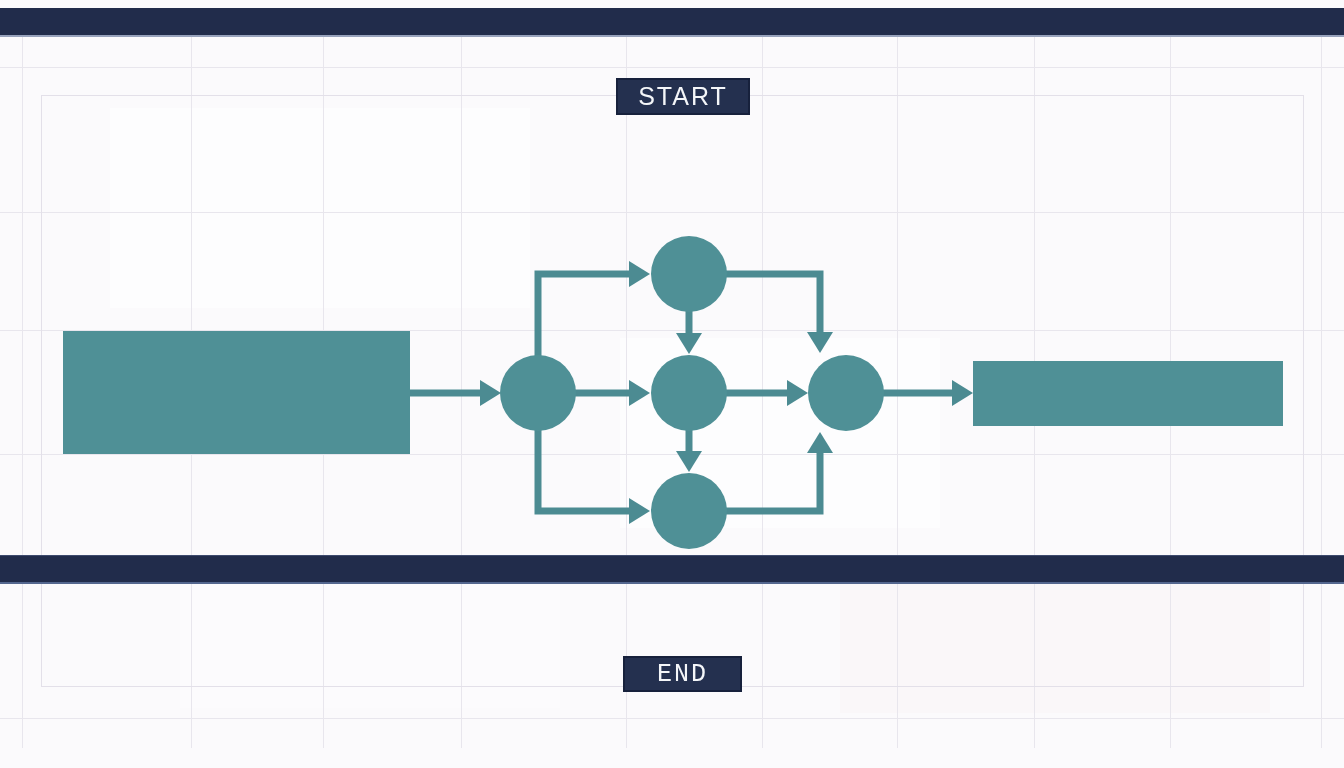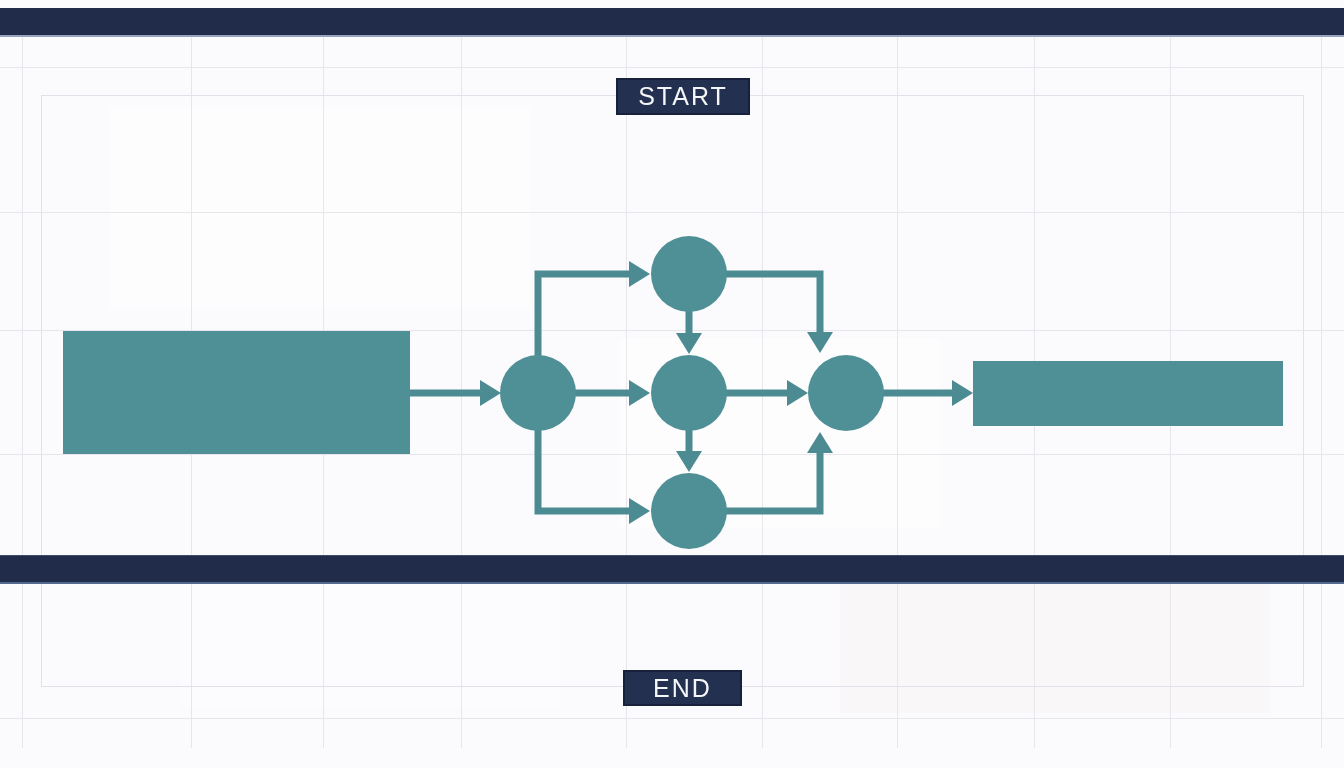--- a/index.html
+++ b/index.html
@@ -36,21 +36,21 @@
   .edge{stroke:var(--teal-line);stroke-width:7;fill:none;stroke-linejoin:miter;}
   .head{fill:var(--teal-line);}
   .node{fill:var(--teal-fill);}
   .banner{
     position:absolute;box-sizing:border-box;
     background:var(--navy-box);border:2px solid var(--navy-box-border);
     display:flex;align-items:center;justify-content:center;
     color:var(--label-text);font-size:25px;letter-spacing:2px;
   }
   .banner.start{left:616px;top:70px;width:134px;height:37px;}
-  .banner.end{left:623px;top:662px;width:119px;height:36px;}
+  .banner.end{left:623px;top:648px;width:119px;height:36px;font-family:Liberation Mono, monospace;}
 </style>
 </head>
 <body>
 
 <div class="stage">
 
   <svg class="layer" width="1344" height="768" aria-hidden="true">
     <rect x="110" y="100" width="420" height="200" fill="#ffffff" opacity="0.55"></rect>
     <rect x="620" y="330" width="320" height="190" fill="#ffffff" opacity="0.5"></rect>
     <rect x="840" y="555" width="430" height="150" fill="#f8f3f7" opacity="0.45"></rect>

